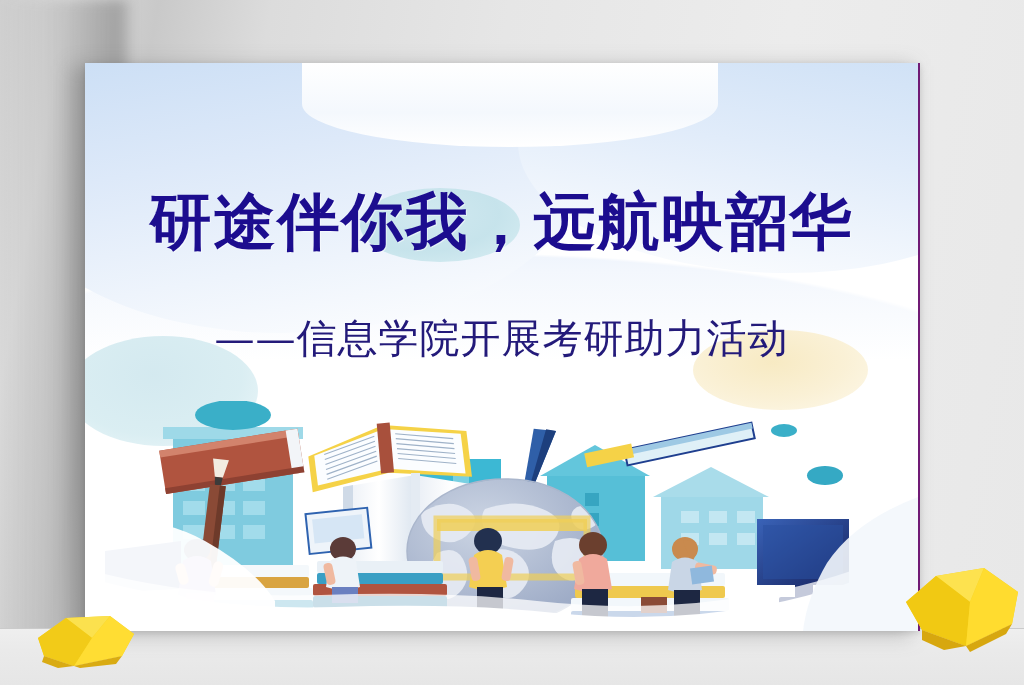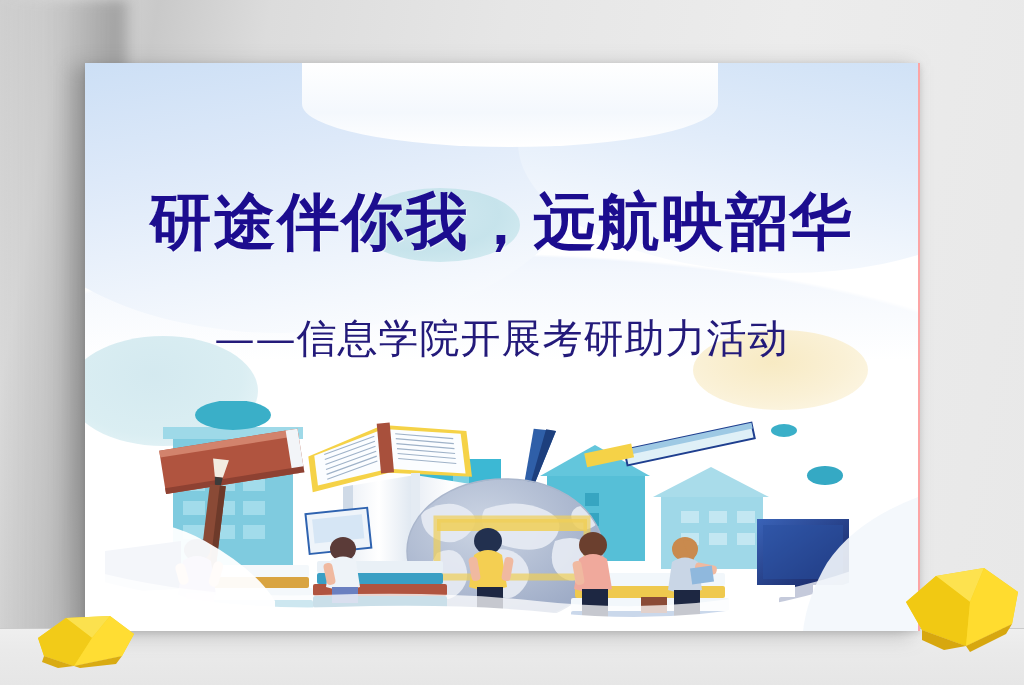--- a/index.html
+++ b/index.html
@@ -64,21 +64,21 @@
     background: rgba(70,70,70,.28);
     filter: blur(10px);
     transform: translate(-8px, 4px);
   }
   .poster {
     position: absolute;
     left: 85px; top: 63px;
     width: 833px; height: 568px;
     background: #ffffff;
     overflow: hidden;
-    border-right: 2px solid #fca5a5;
+    border-right: 2px solid #701a75;
     box-shadow: 0 2px 6px rgba(0,0,0,.12);
   }
   
   .rule-purple {
     position: absolute; left: 0; top: 0;
     width: 34%; height: 2px; background: #4b3f86;
   }
   .rule-yellow {
     position: absolute; left: 34%; top: 0;
     width: 66%; height: 2px; background: #f2dd7e;

